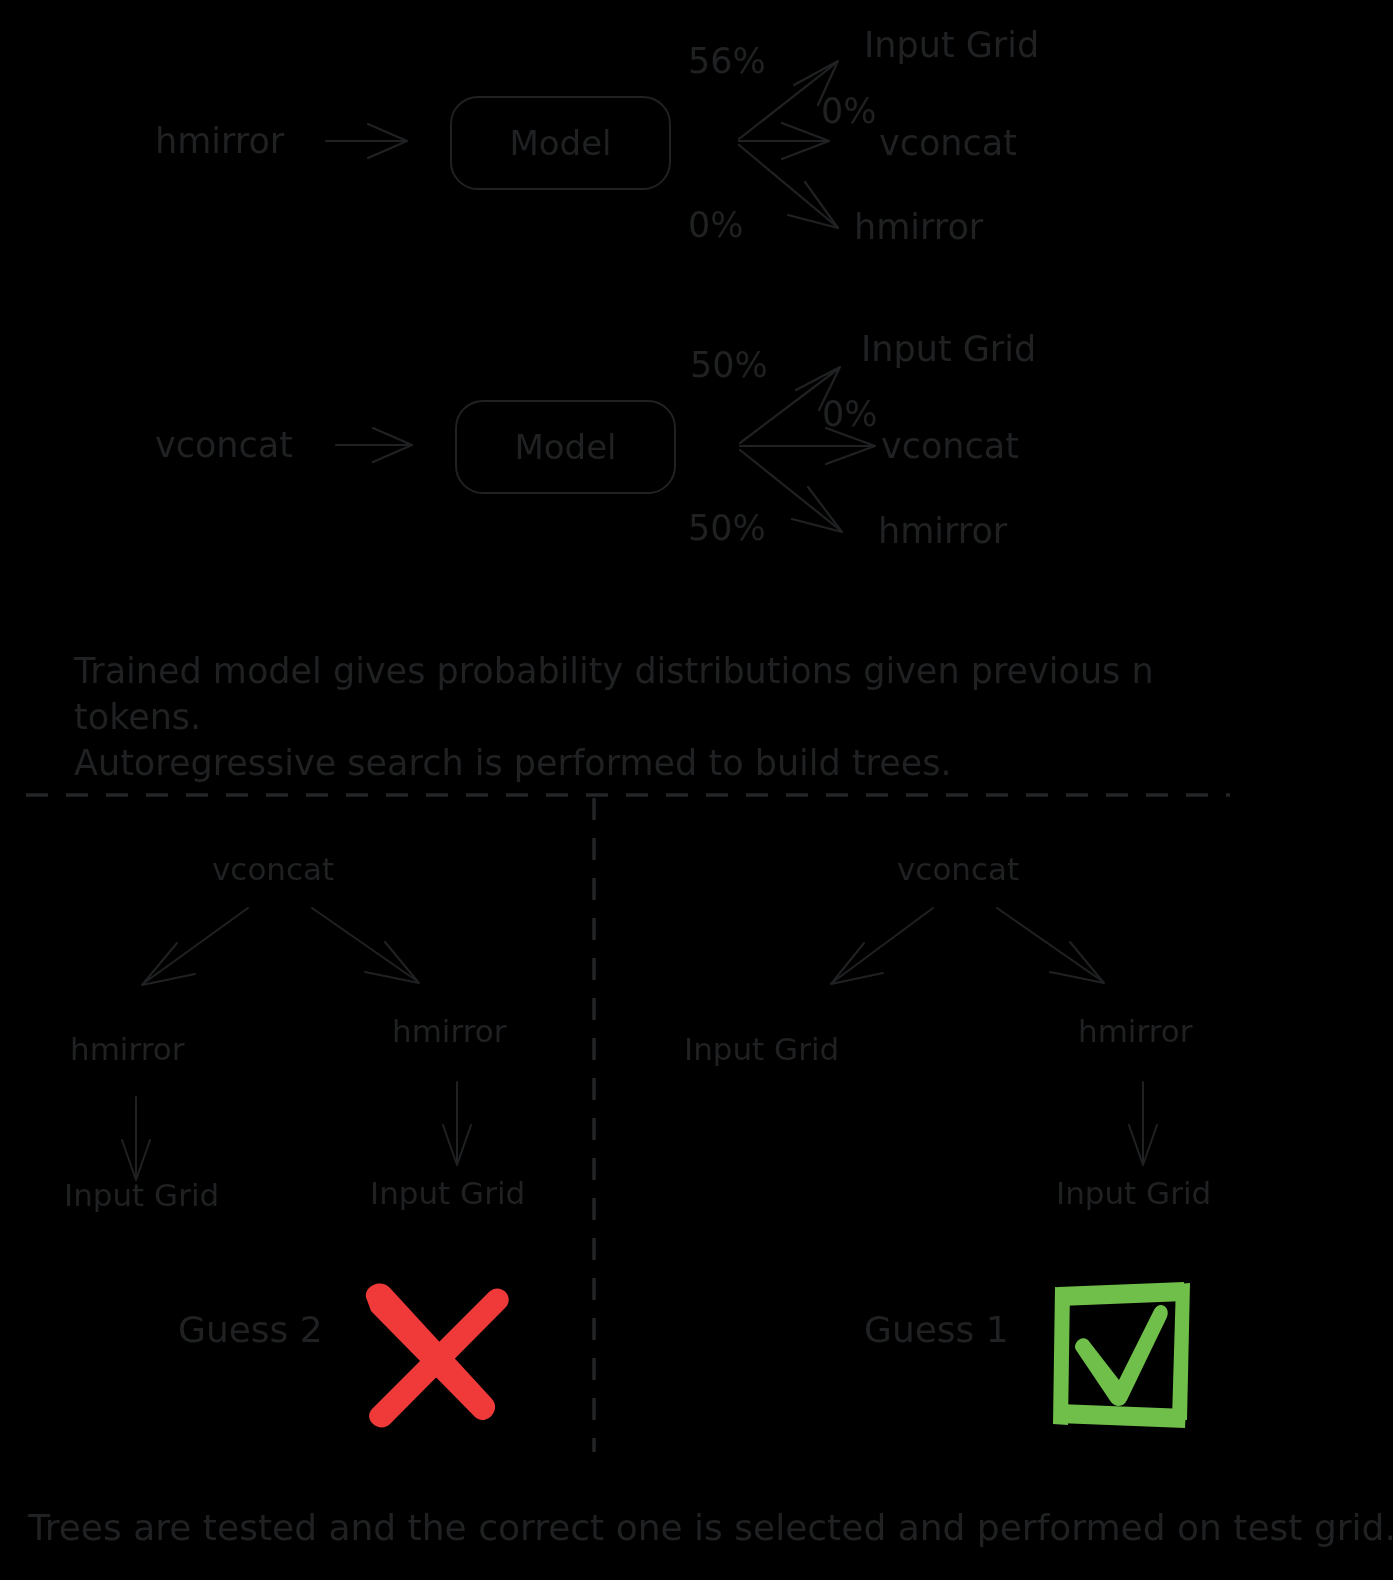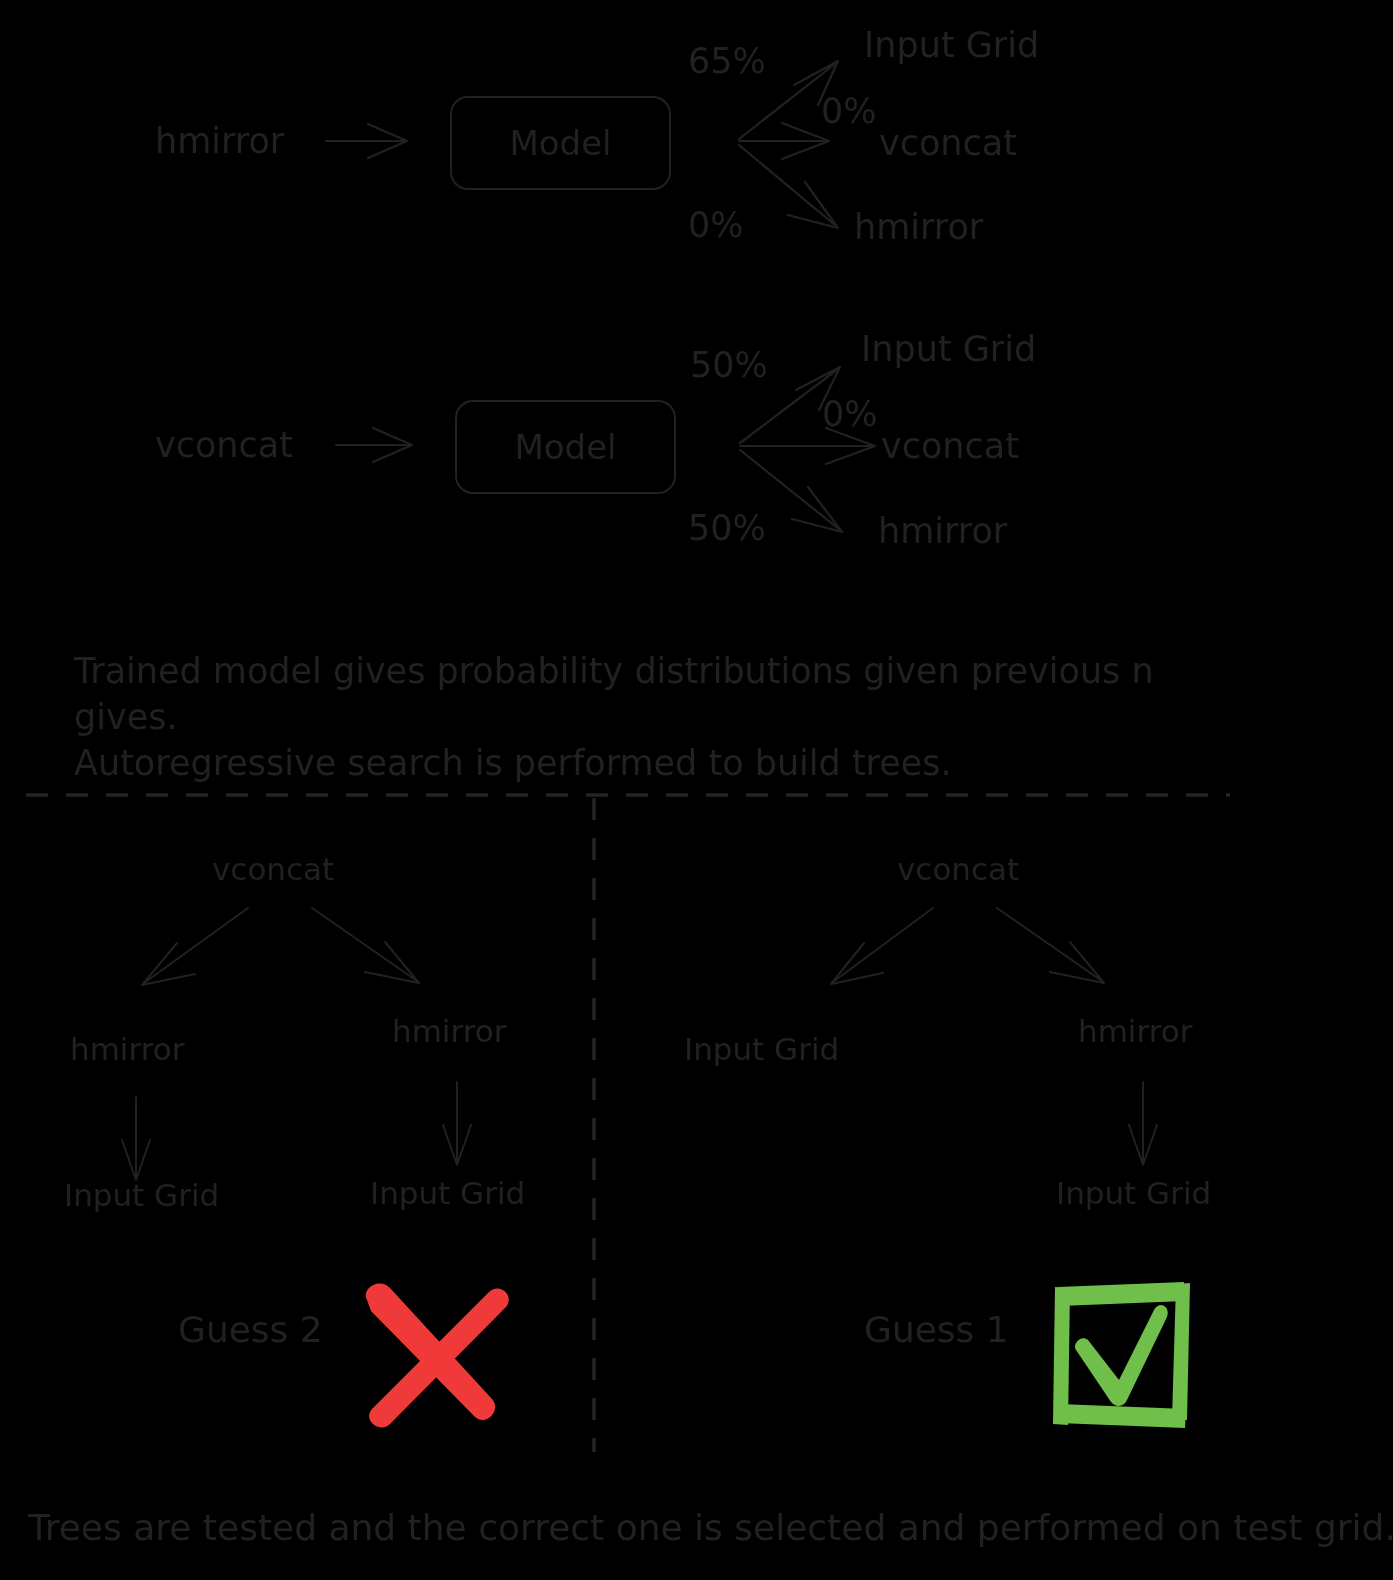--- a/index.html
+++ b/index.html
@@ -26,21 +26,21 @@
   .t-node      { font-size: 35px; }
   .t-pct       { font-size: 35px; }
   .t-tree      { font-size: 31px; }
   .t-guess     { font-size: 36px; }
   .t-body      { font-size: 35px; line-height: 1.32; margin-top: 40px; }
   .t-caption   { font-size: 36px; }
 
   .model-box {
     position: absolute;
     border: 2.5px solid #1f2123;
-    border-radius: 18px;
+    border-radius: 28px;
     box-sizing: border-box;
     display: flex;
     align-items: center;
     justify-content: center;
   }
   .model-box span {
     color: #1f2123;
     font-size: 34px;
     font-family: "DejaVu Sans", sans-serif;
   }
@@ -63,21 +63,21 @@
 <body>
 
 <div id="canvas">
 
   <div class="lbl t-node" style="left:155px; top:124px;">hmirror</div>
 
   <div class="model-box" style="left:450px; top:96px; width:221px; height:94px;">
     <span>Model</span>
   </div>
 
-  <div class="lbl t-pct" style="left:688px; top:44px;">65%</div>
+  <div class="lbl t-pct" style="left:688px; top:44px;">56%</div>
   <div class="lbl t-node" style="left:864px; top:28px;">Input Grid</div>
 
   <div class="lbl t-pct" style="left:821px; top:94px;">0%</div>
   <div class="lbl t-node" style="left:879px; top:126px;">vconcat</div>
 
   <div class="lbl t-pct" style="left:688px; top:208px;">0%</div>
   <div class="lbl t-node" style="left:854px; top:210px;">hmirror</div>
 
   <div class="lbl t-node" style="left:155px; top:428px;">vconcat</div>
 
@@ -89,21 +89,21 @@
   <div class="lbl t-node" style="left:861px; top:332px;">Input Grid</div>
 
   <div class="lbl t-pct" style="left:822px; top:397px;">0%</div>
   <div class="lbl t-node" style="left:881px; top:429px;">vconcat</div>
 
   <div class="lbl t-pct" style="left:688px; top:511px;">50%</div>
   <div class="lbl t-node" style="left:878px; top:514px;">hmirror</div>
 
   <div class="textblock t-body" style="left:74px; top:608px; width:1180px;">
     <div>Trained model gives probability distributions given previous n</div>
-    <div>gives.</div>
+    <div>tokens.</div>
     <div>Autoregressive search is performed to build trees.</div>
   </div>
 
   <div class="lbl t-tree" style="left:212px; top:854px;">vconcat</div>
 
   <div class="lbl t-tree" style="left:70px; top:1034px;">hmirror</div>
   <div class="lbl t-tree" style="left:64px; top:1180px;">Input Grid</div>
 
   <div class="lbl t-tree" style="left:392px; top:1016px;">hmirror</div>
   <div class="lbl t-tree" style="left:370px; top:1178px;">Input Grid</div>

